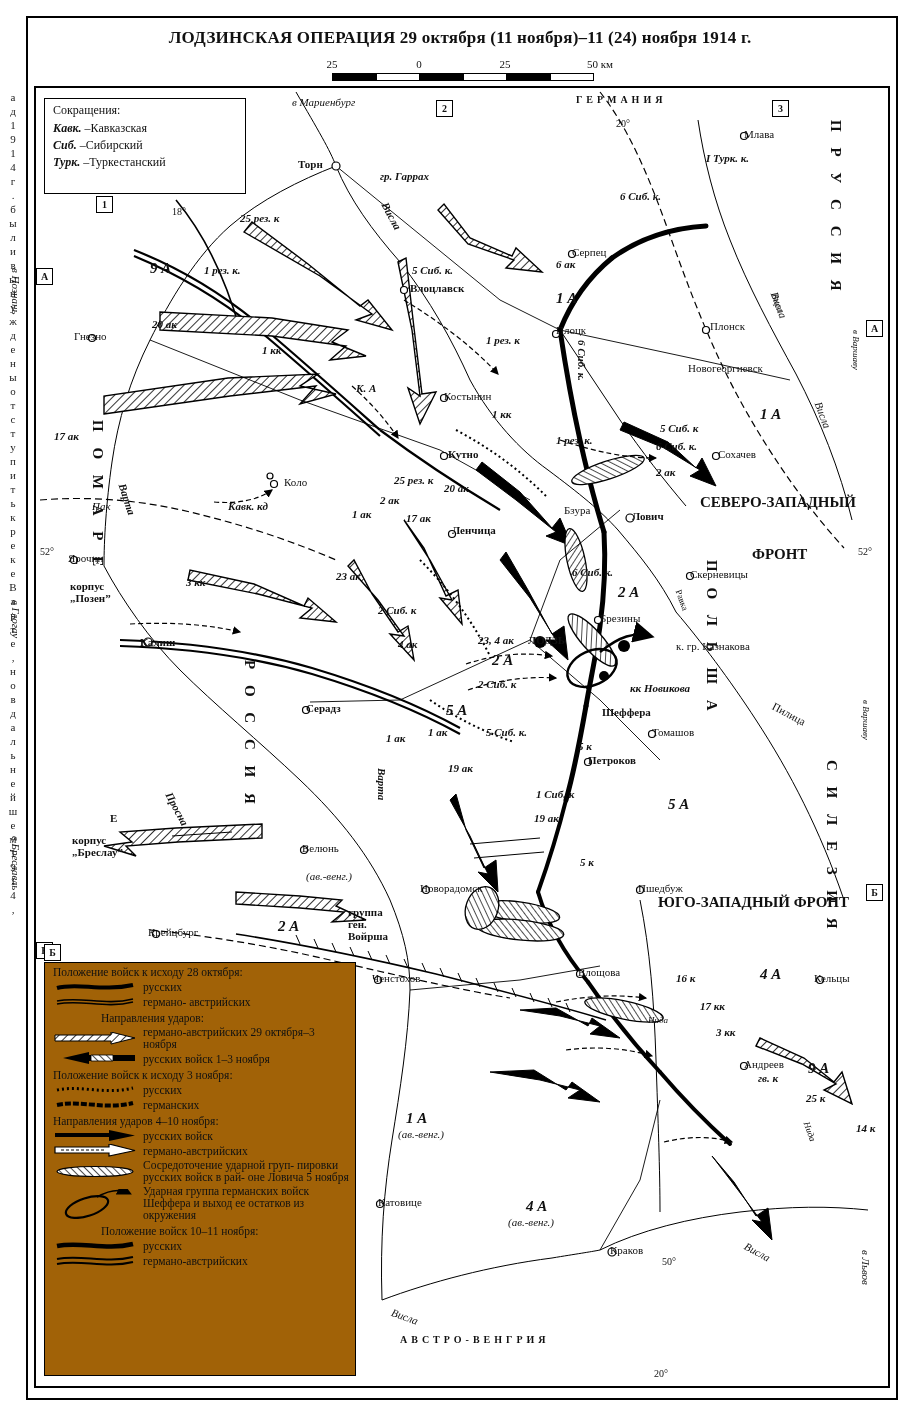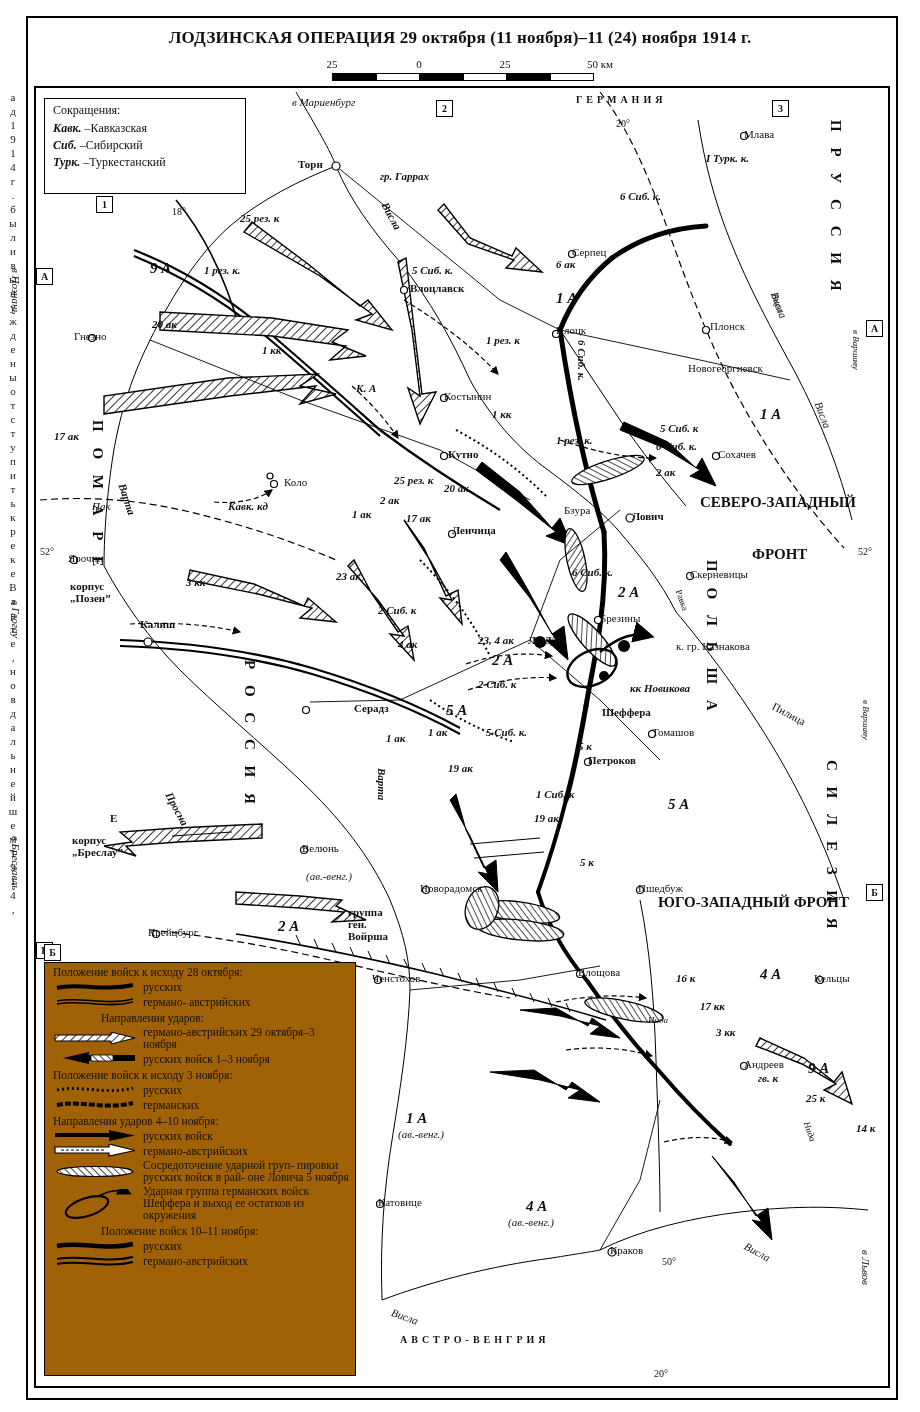--- a/index.html
+++ b/index.html
@@ -528,29 +528,29 @@
       <div class="lbl bi" style="left: 186px; top: 576px;">3 кк</div>
       <div class="lbl b" style="left: 70px; top: 580px;">корпус
 „Позен”</div>
       <div class="lbl bi" style="left: 336px; top: 570px;">23 ак</div>
       <div class="lbl bi" style="left: 572px; top: 566px;">6 Сиб. к.</div>
       <div class="lbl tiny rot" style="left: 684px; top: 588px; transform: rotate(70deg);">Равка</div>
       <div class="lbl big i" style="left: 618px; top: 586px;">2 А</div>
       <div class="lbl bi" style="left: 378px; top: 604px;">2 Сиб. к</div>
       <div class="lbl" style="left: 600px; top: 612px;">Брезины</div>
       <div class="lbl i rot" style="left: 22px; top: 600px; transform: rotate(90deg);">в Глогау</div>
-      <div class="lbl b" style="left: 140px; top: 618px;">Калиш</div>
+      <div class="lbl b" style="left: 140px; top: 636px;">Калиш</div>
       <div class="lbl bi" style="left: 398px; top: 638px;">4 ак</div>
       <div class="lbl bi" style="left: 478px; top: 634px;">23, 4 ак</div>
       <div class="lbl b" style="left: 528px; top: 634px;">ЛОДЗЬ</div>
       <div class="lbl" style="left: 676px; top: 640px;">к. гр. Казнакова</div>
       <div class="lbl big i" style="left: 492px; top: 654px;">2 А</div>
       <div class="lbl bi" style="left: 478px; top: 678px;">2 Сиб. к</div>
       <div class="lbl bi" style="left: 630px; top: 682px;">кк Новикова</div>
-      <div class="lbl b" style="left: 306px; top: 702px; margin-left: 48px;">Серадз</div>
+      <div class="lbl b" style="left: 306px; top: 702px;">Серадз</div>
       <div class="lbl big i" style="left: 446px; top: 704px;">5 А</div>
       <div class="lbl b" style="left: 602px; top: 706px;">Шеффера</div>
       <div class="lbl bi" style="left: 428px; top: 726px;">1 ак</div>
       <div class="lbl bi" style="left: 486px; top: 726px;">5 Сиб. к.</div>
       <div class="lbl bi" style="left: 386px; top: 732px;">1 ак</div>
       <div class="lbl" style="left: 652px; top: 726px; text-align: center;">Томашов</div>
       <div class="lbl bi" style="left: 578px; top: 740px;">5 к</div>
       <div class="lbl b" style="left: 588px; top: 754px;">Петроков</div>
       <div class="lbl rot" style="left: 776px; top: 700px; transform: rotate(28deg);">Пилица</div>
       <div class="lbl bi" style="left: 448px; top: 762px;">19 ак</div>

